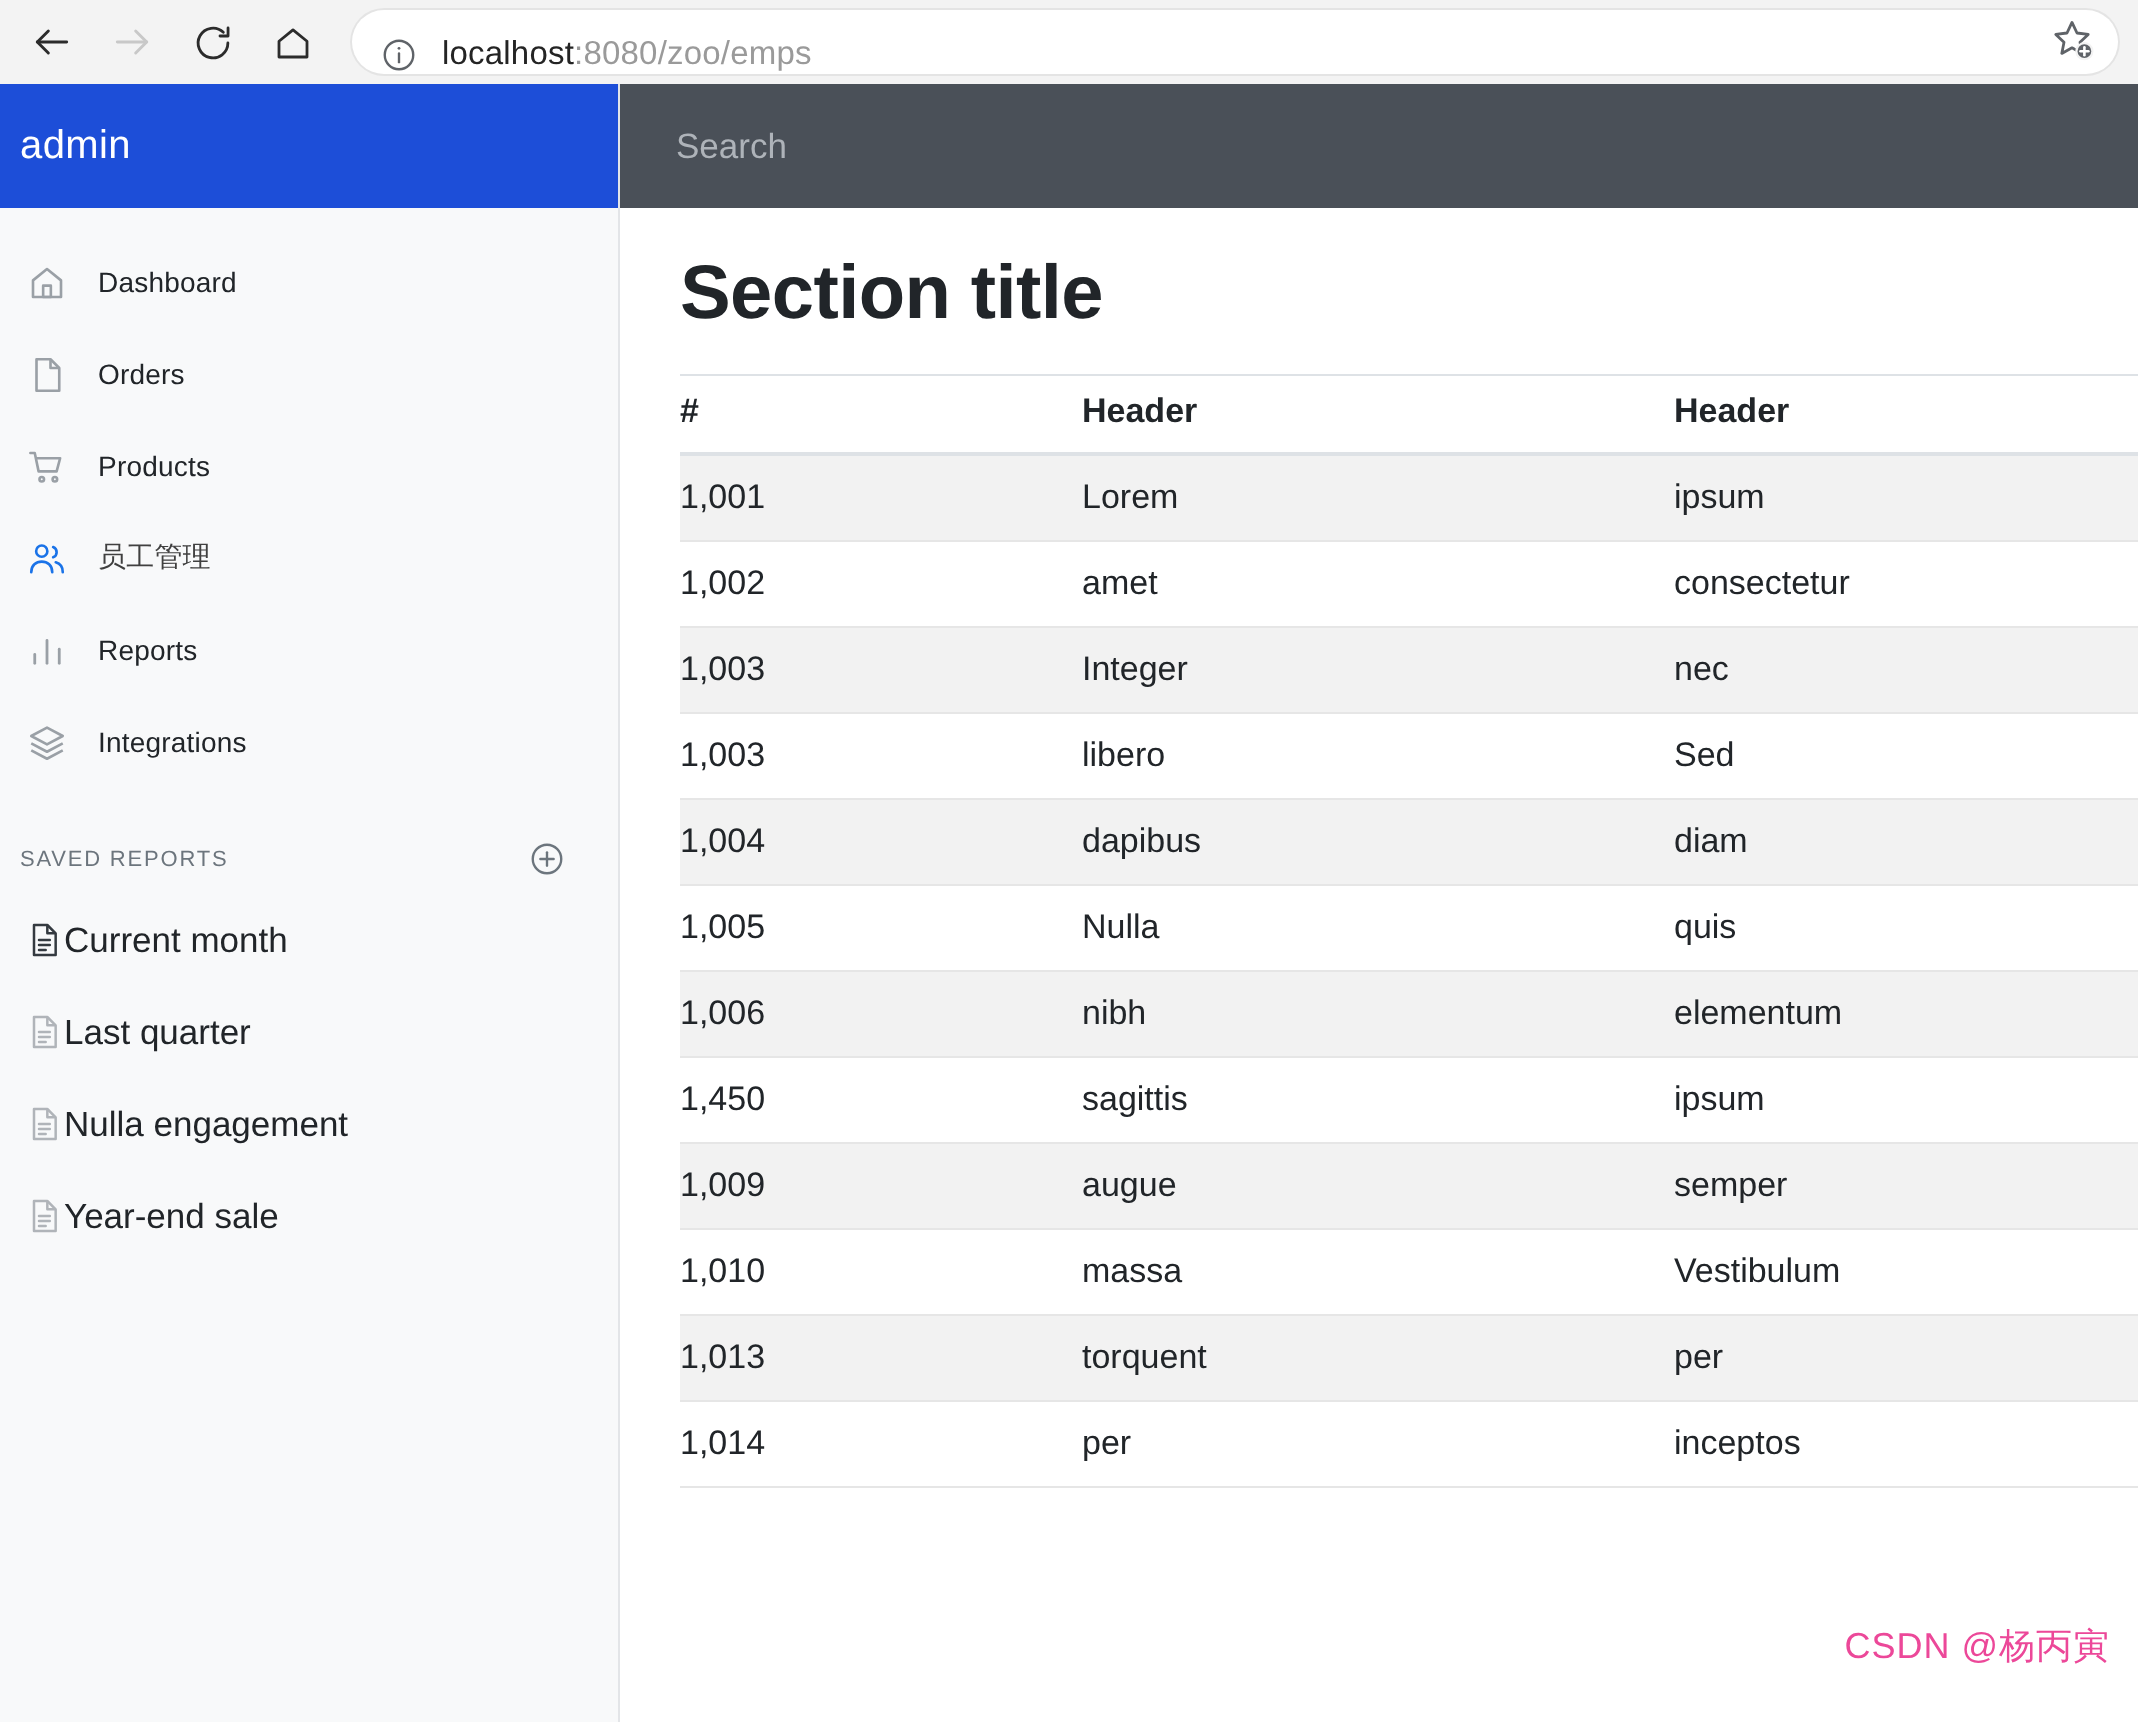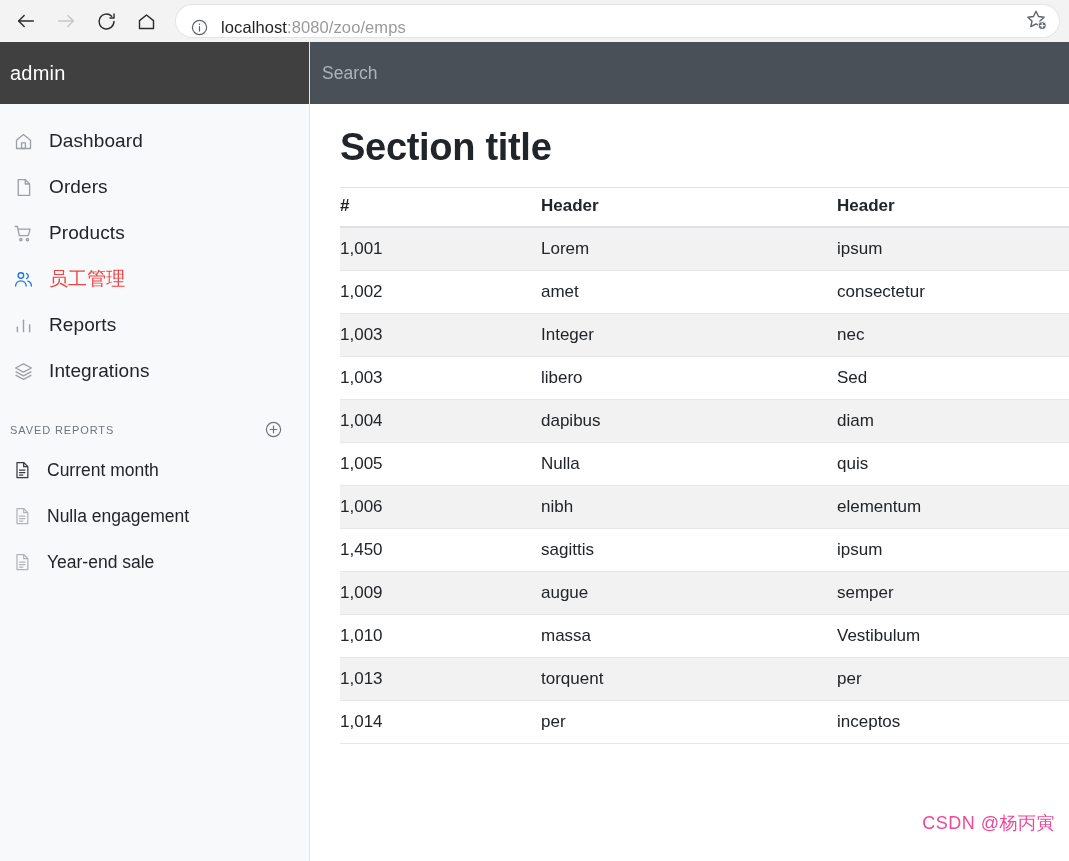--- a/index.html
+++ b/index.html
@@ -63,21 +63,21 @@
   .sidebar {
     width: 310px;
     flex: 0 0 310px;
     background: #f8f9fa;
     border-right: 1px solid #e3e5e8;
     height: 100%;
     overflow: hidden;
   }
   .brand {
     height: 62px;
-    background: #404040;
+    background: #1d4ed8;
     display: flex;
     align-items: center;
     padding-left: 10px;
   }
   .brand-text {
     color: #ffffff;
     font-size: 20px;
     letter-spacing: 0.2px;
   }
 
@@ -89,68 +89,67 @@
     padding-left: 12px;
     gap: 15px;
   }
   .nav-icon {
     width: 22px; height: 22px;
     display: flex; align-items: center; justify-content: center;
     flex: 0 0 22px;
     color: #9aa0a6;
   }
   .nav-label {
-    font-size: 19px;
+    font-size: 14px;
     color: #212529;
     letter-spacing: 0.1px;
     text-align: right;
   }
   .nav-item.active .nav-icon { color: #1a73e8; }
-  .nav-item.active .nav-label { color: #ef4444; }
+  .nav-item.active .nav-label { color: #404040; }
 
   .section-head {
     display: flex;
     align-items: center;
     justify-content: space-between;
     padding: 26px 26px 8px 10px;
   }
   .section-head-label {
     font-size: 11px;
     color: #6c757d;
     letter-spacing: 0.9px;
   }
   .plus-icon { color: #6c757d; display:flex; }
 
   .report-item {
     display: flex;
     align-items: center;
     height: 46px;
     padding-left: 12px;
-    gap: 15px;
   }
   .report-icon {
     width: 20px; height: 20px;
     display: flex; align-items: center; justify-content: center;
     flex: 0 0 20px;
     color: #b0b4b9;
   }
   .report-item.strong .report-icon { color: #343a40; }
   .report-label {
     font-size: 17.5px;
     color: #212529;
   }
 
   
   .main { flex: 1 1 auto; height: 100%; overflow: hidden; position: relative; background:#fff; }
   .topbar {
     height: 62px;
     background: #4a5058;
     display: flex;
     align-items: center;
-    padding-left: 12px;
+    padding-left: 28px;
   }
   .search-placeholder {
     color: #aeb3b9;
     font-size: 17.5px;
   }
 
   .content { padding: 22px 0 0 30px; }
   .page-title {
     font-size: 38px;
     font-weight: 700;
@@ -353,20 +352,32 @@
             <path d="M6 3 H14 L19 8 V21 H6 Z"></path>
             <polyline points="14,3 14,8 19,8"></polyline>
             <line x1="9" y1="12" x2="15.5" y2="12" stroke-linecap="round"></line>
             <line x1="9" y1="15" x2="15.5" y2="15" stroke-linecap="round"></line>
             <line x1="9" y1="18" x2="13" y2="18" stroke-linecap="round"></line>
           </svg>
         </span>
         <span class="report-label">Current month</span>
       </div>
 
+      <div class="report-item">
+        <span class="report-icon">
+          <svg width="20" height="20" viewBox="0 0 24 24" fill="none" stroke="currentColor" stroke-width="1.5" stroke-linejoin="round">
+            <path d="M6 3 H14 L19 8 V21 H6 Z"></path>
+            <polyline points="14,3 14,8 19,8"></polyline>
+            <line x1="9" y1="12" x2="15.5" y2="12" stroke-linecap="round"></line>
+            <line x1="9" y1="15" x2="15.5" y2="15" stroke-linecap="round"></line>
+            <line x1="9" y1="18" x2="13" y2="18" stroke-linecap="round"></line>
+          </svg>
+        </span>
+        <span class="report-label">Last quarter</span>
+      </div>
 
       <div class="report-item">
         <span class="report-icon">
           <svg width="20" height="20" viewBox="0 0 24 24" fill="none" stroke="currentColor" stroke-width="1.5" stroke-linejoin="round">
             <path d="M6 3 H14 L19 8 V21 H6 Z"></path>
             <polyline points="14,3 14,8 19,8"></polyline>
             <line x1="9" y1="12" x2="15.5" y2="12" stroke-linecap="round"></line>
             <line x1="9" y1="15" x2="15.5" y2="15" stroke-linecap="round"></line>
             <line x1="9" y1="18" x2="13" y2="18" stroke-linecap="round"></line>
           </svg>

